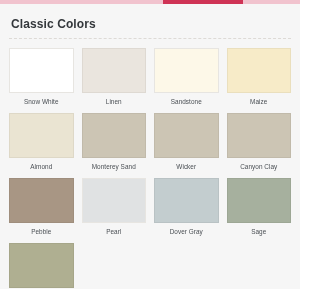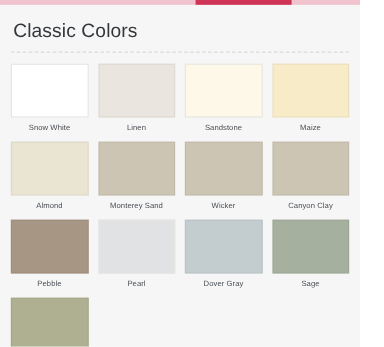--- a/index.html
+++ b/index.html
@@ -43,22 +43,22 @@
   .panel {
     flex: 1 1 auto;
     background: #f6f6f6;
     padding: 13px 9px 0 9px;
     box-sizing: border-box;
     overflow: hidden;
   }
 
   
   .section-title {
-    font-size: 16px;
-    font-weight: normal;
+    font-size: 12px;
+    font-weight: bold;
     color: #33373b;
     letter-spacing: 0.1px;
     margin: 0 0 7px 2px;
     line-height: 1.2;
   }
   .divider {
     height: 0;
     border-top: 1px dashed #dddad6;
     margin: 0 0 9px 0;
   }

